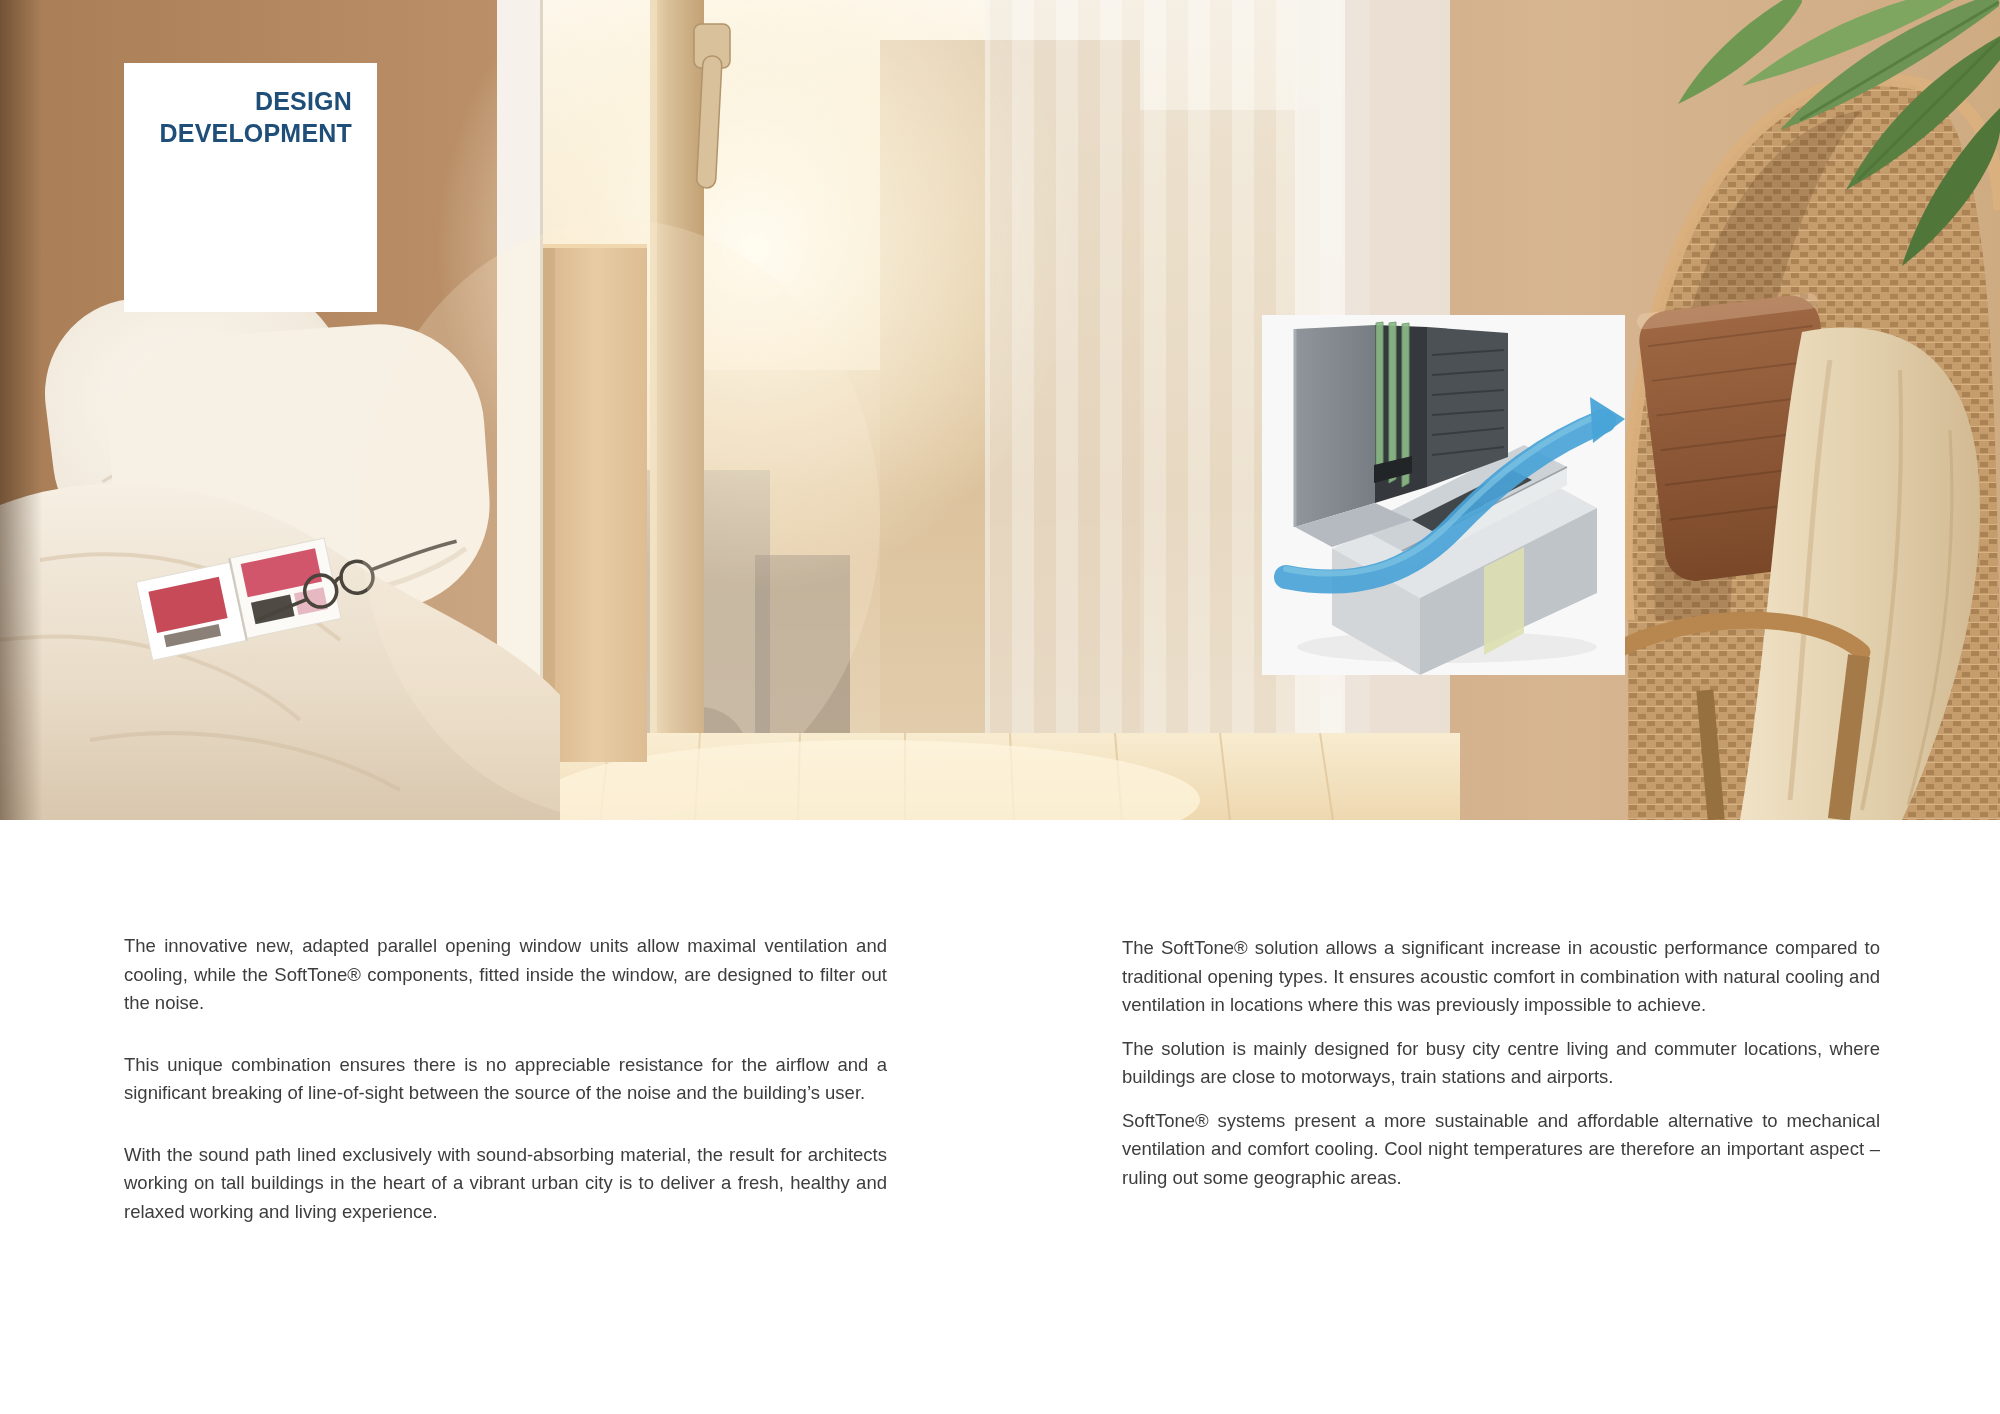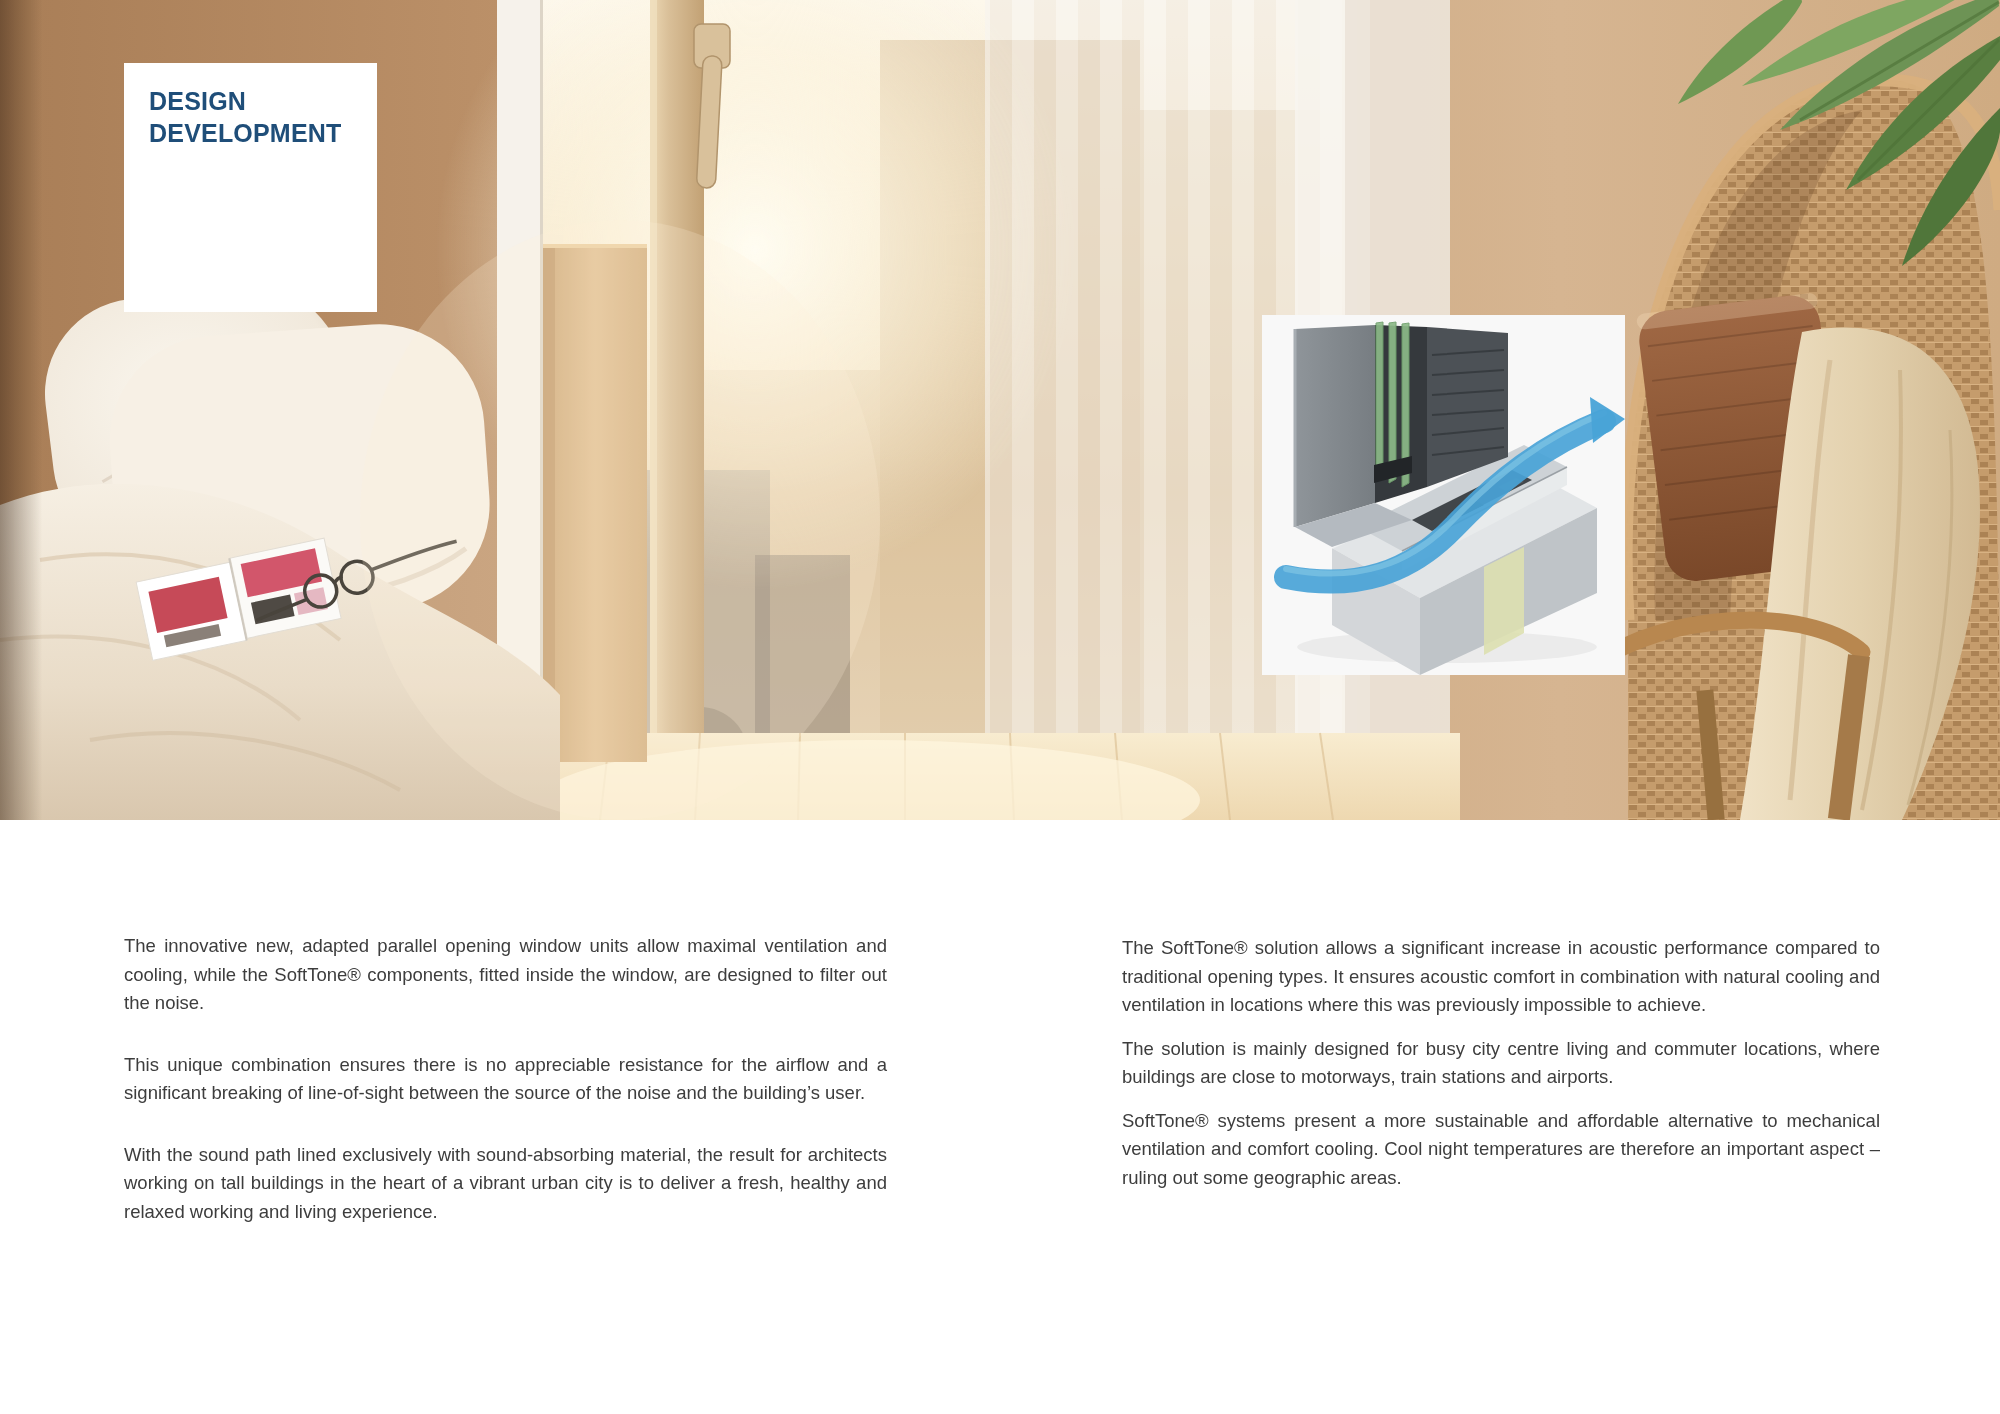--- a/index.html
+++ b/index.html
@@ -1,20 +1,20 @@
 <!DOCTYPE html>
 <html style="--heading-blue: #1f4e79; --body-text: #3d3d3d; --airflow-blue: #49a3d7; --card-background: #ffffff;"><head>
 <meta charset="utf-8">
 <style>
   html,body{margin:0;padding:0;background:#e8e8e8;}
   .page{
     position:relative;width:2000px;height:1414px;background:#ffffff;
     font-family:"Liberation Sans",sans-serif;overflow:hidden;margin:0 auto;
   }
-  .hero{position:absolute;left:0;top:0;width:2000px;height:820px;overflow:hidden;}
+  .hero{position:absolute;left:0;top:0;width:2000px;height:820px;overflow:hidden;text-align:right;}
   .hero-art{position:absolute;left:0;top:0;display:block;}
   .title-card{
     position:absolute;width:253px;height:249px;background:var(--card-background,#ffffff);
     box-sizing:border-box;padding:22px 25px;
   }
   .card-design{left:124px;top:63px;}
   .card-key{left:1623px;top:63px;}
   .card-title{
     margin:0;font-size:25px;line-height:1.28;font-weight:bold;
     color:var(--heading-blue,#1f4e79);letter-spacing:.2px;

